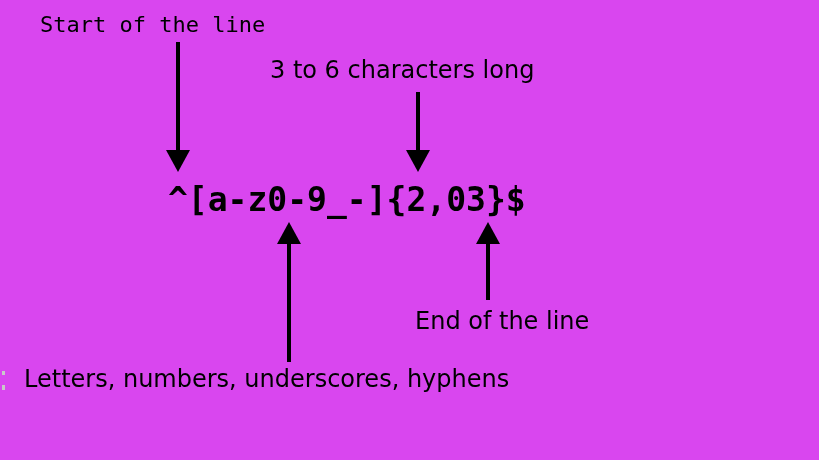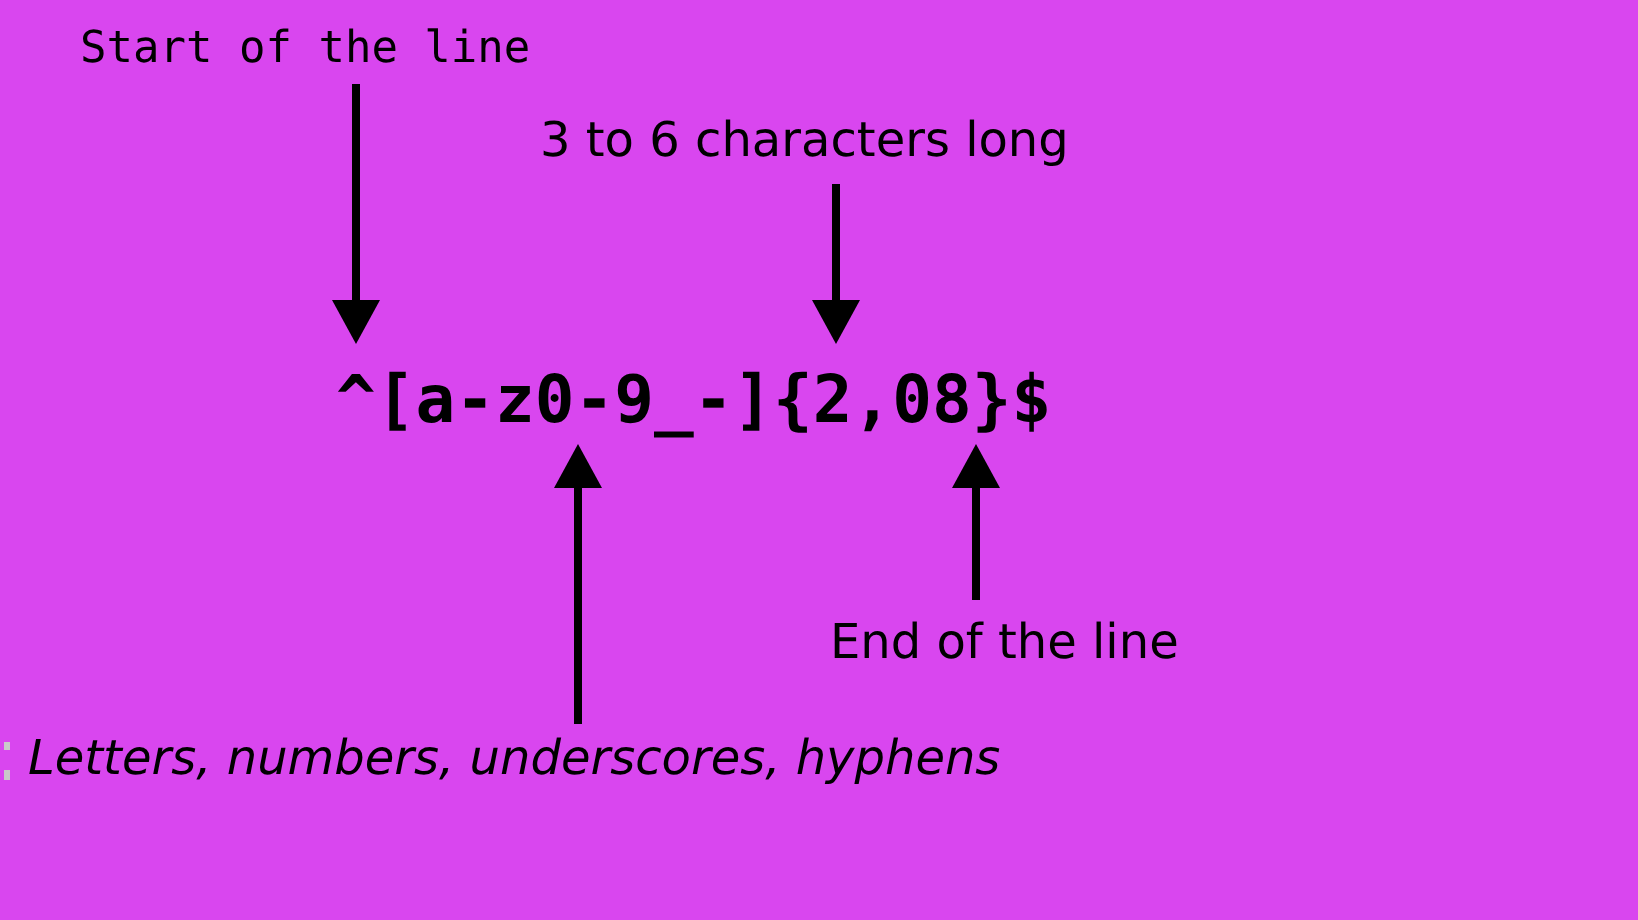--- a/index.html
+++ b/index.html
@@ -84,19 +84,19 @@
     </g>
   </svg>
 
   <div class="clip-frag" style="left:2px; top:371px; height:4px;"></div>
   <div class="clip-frag" style="left:2px; top:385px; height:5px;"></div>
 
   <div class="label label-mono" style="left:40px; top:14px;">Start of the line</div>
 
   <div class="label label-sans" style="left:270px; top:58px;">3 to 6 characters long</div>
 
-  <div class="regex" style="left:168px; top:183px;">^[a-z0-9_-]{2,08}$</div>
+  <div class="regex" style="left:168px; top:183px;">^[a-z0-9_-]{2,03}$</div>
 
   <div class="label label-sans" style="left:415px; top:309px;">End of the line</div>
 
-  <div class="label label-sans" style="left:14px; top:367px;font-style:italic;">Letters, numbers, underscores, hyphens</div>
+  <div class="label label-sans" style="left:24px; top:367px;">Letters, numbers, underscores, hyphens</div>
 
 </div>
 
 </body></html>

